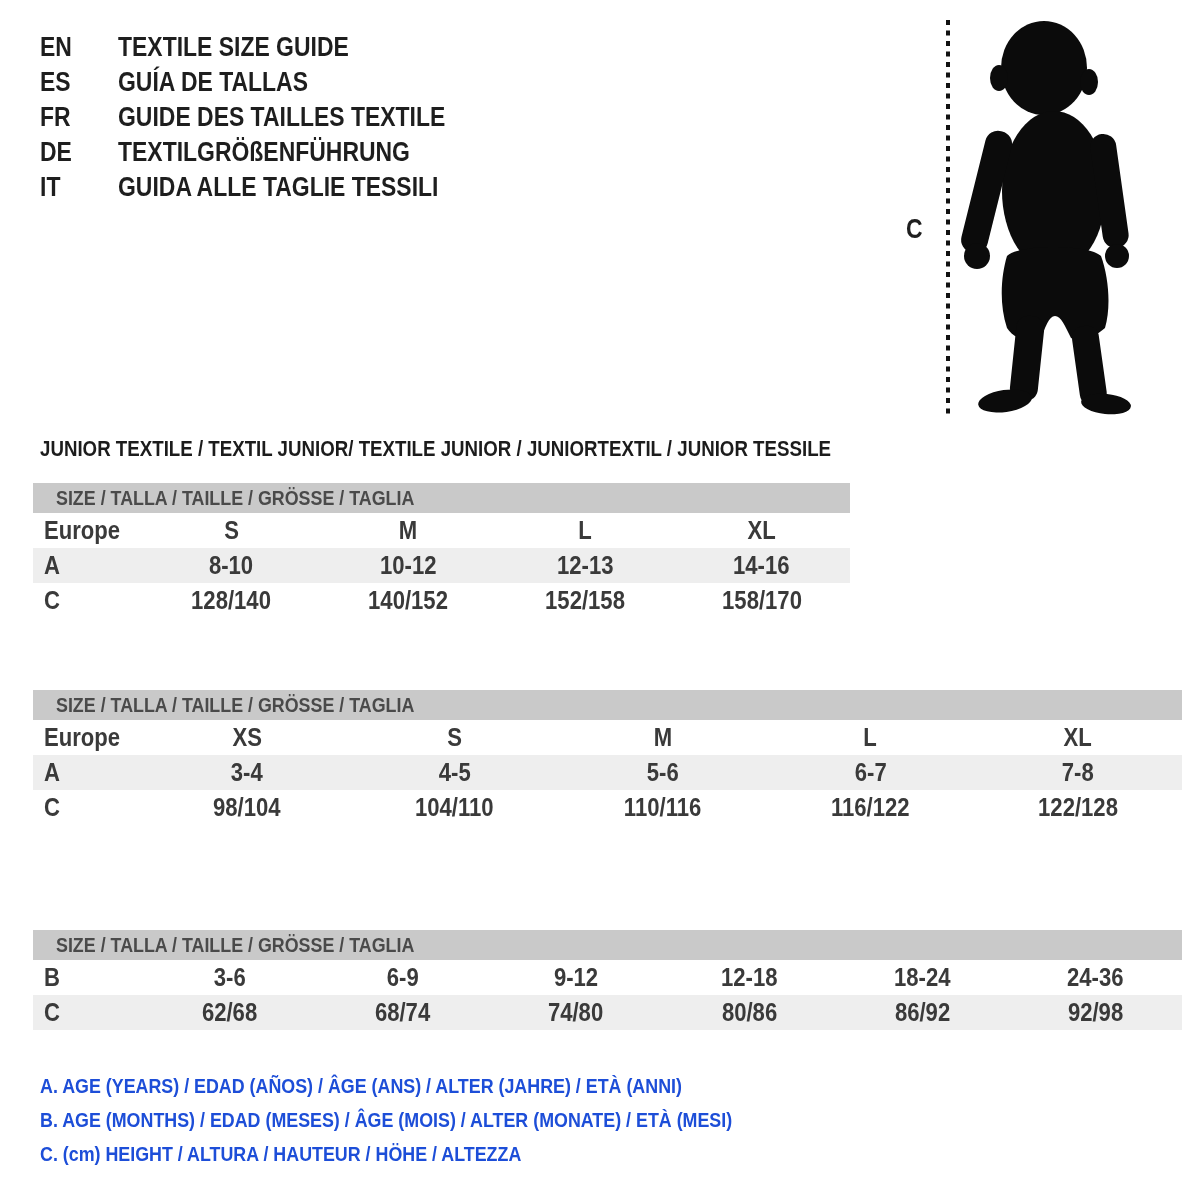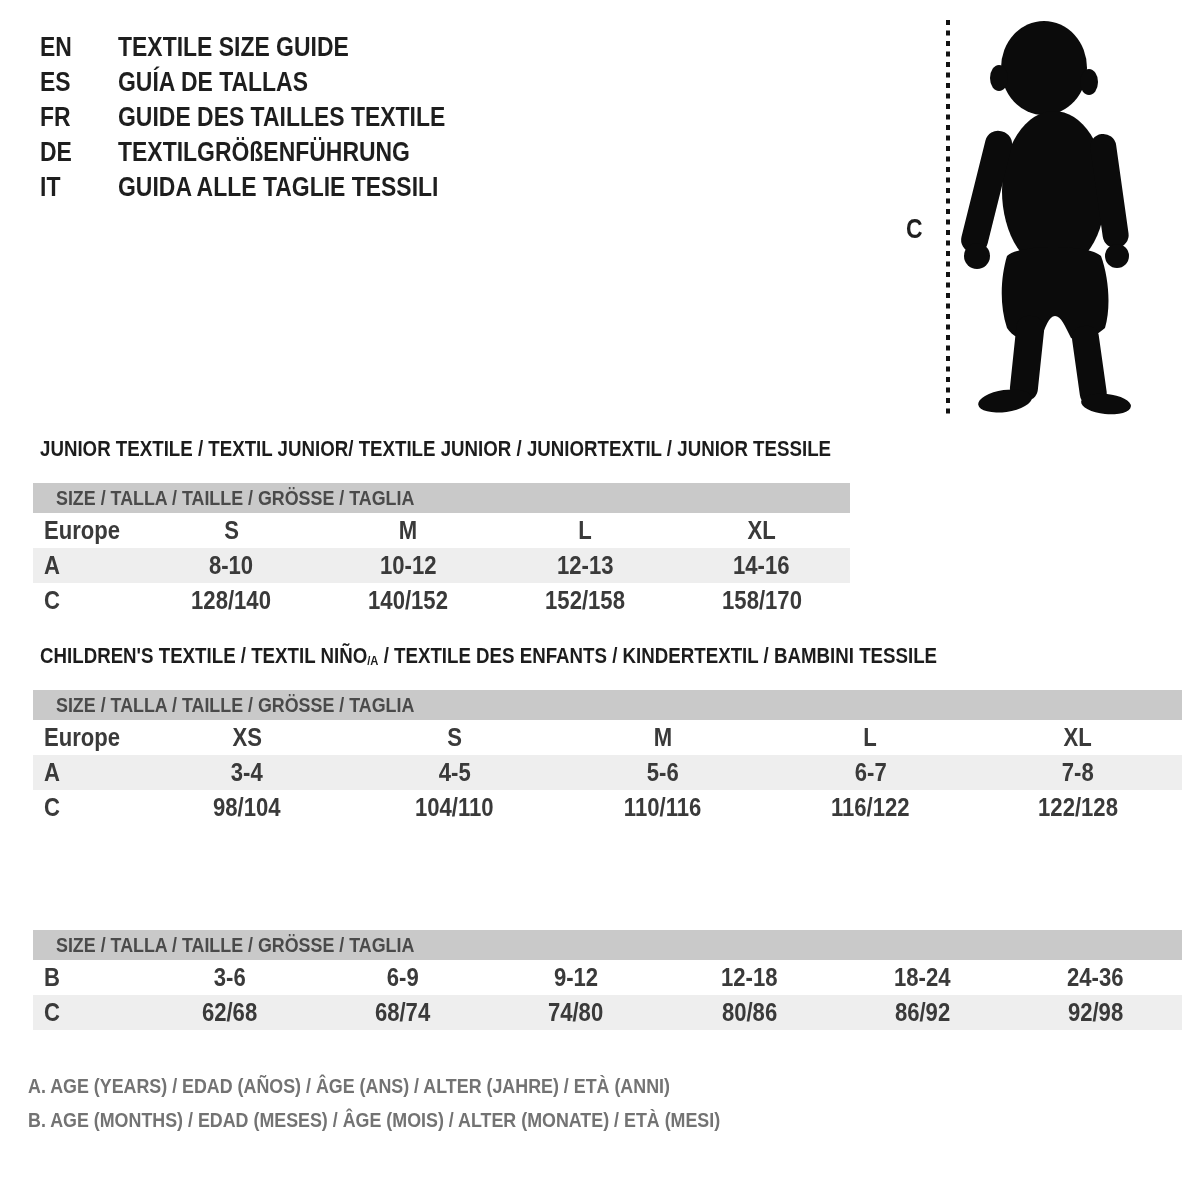--- a/index.html
+++ b/index.html
@@ -26,21 +26,21 @@
   
   .table{position:absolute;}
   .size-header{height:30px;background:#c9c9c9;display:flex;align-items:center;
                padding-left:23px;font-size:21px;color:#4a4a4a;}
   .trow{height:35px;display:flex;align-items:center;font-size:26px;color:#3a3a3a;}
   .trow.alt{background:#eeeeee;}
   .lbl{width:110px;padding-left:11px;box-sizing:border-box;text-align:left;}
   .cell{flex:1;text-align:center;}
 
   
-  .legend-line{position:absolute;left:28px;font-size:21px;line-height:24px;color:#737373;}
+  .legend-line{position:absolute;left:40px;font-size:21px;line-height:24px;color:#1d4ed8;}
 </style>
 </head>
 <body>
 
 <div class="page">
 
   <div class="lang-block">
     <span class="cond">EN</span>
     <span class="cond">TEXTILE SIZE GUIDE</span>
     <span class="cond">ES</span>
@@ -104,23 +104,20 @@
     </div>
     <div class="trow">
       <div class="lbl"><span class="cond">C</span></div>
       <div class="cell"><span class="condc">128/140</span></div>
       <div class="cell"><span class="condc">140/152</span></div>
       <div class="cell"><span class="condc">152/158</span></div>
       <div class="cell"><span class="condc">158/170</span></div>
     </div>
   </div>
 
-  <div class="sec-title" style="left:40px;top:644px;">
-    <span class="cond"><span>CHILDREN'S TEXTILE / TEXTIL NIÑO</span><span class="sub">/A</span><span> / TEXTILE DES ENFANTS / KINDERTEXTIL / BAMBINI TESSILE</span></span>
-  </div>
   <div class="table" style="left:33px;top:690px;width:1149px;">
     <div class="size-header">
       <span class="cond">SIZE / TALLA / TAILLE / GRÖSSE / TAGLIA</span>
     </div>
     <div class="trow">
       <div class="lbl"><span class="cond">Europe</span></div>
       <div class="cell"><span class="condc">XS</span></div>
       <div class="cell"><span class="condc">S</span></div>
       <div class="cell"><span class="condc">M</span></div>
       <div class="cell"><span class="condc">L</span></div>
@@ -167,14 +164,17 @@
       <div class="cell"><span class="condc">92/98</span></div>
     </div>
   </div>
 
   <div class="legend-line" style="top:1074px;">
     <span class="cond">A. AGE (YEARS) / EDAD (AÑOS) / ÂGE (ANS) / ALTER (JAHRE) / ETÀ (ANNI)</span>
   </div>
   <div class="legend-line" style="top:1108px;text-align:center;">
     <span class="cond">B. AGE (MONTHS) / EDAD (MESES) / ÂGE (MOIS) / ALTER (MONATE) / ETÀ (MESI)</span>
   </div>
+  <div class="legend-line" style="top:1142px;">
+    <span class="cond">C. (cm) HEIGHT / ALTURA / HAUTEUR / HÖHE / ALTEZZA</span>
+  </div>
 
 </div>
 
 </body></html>

